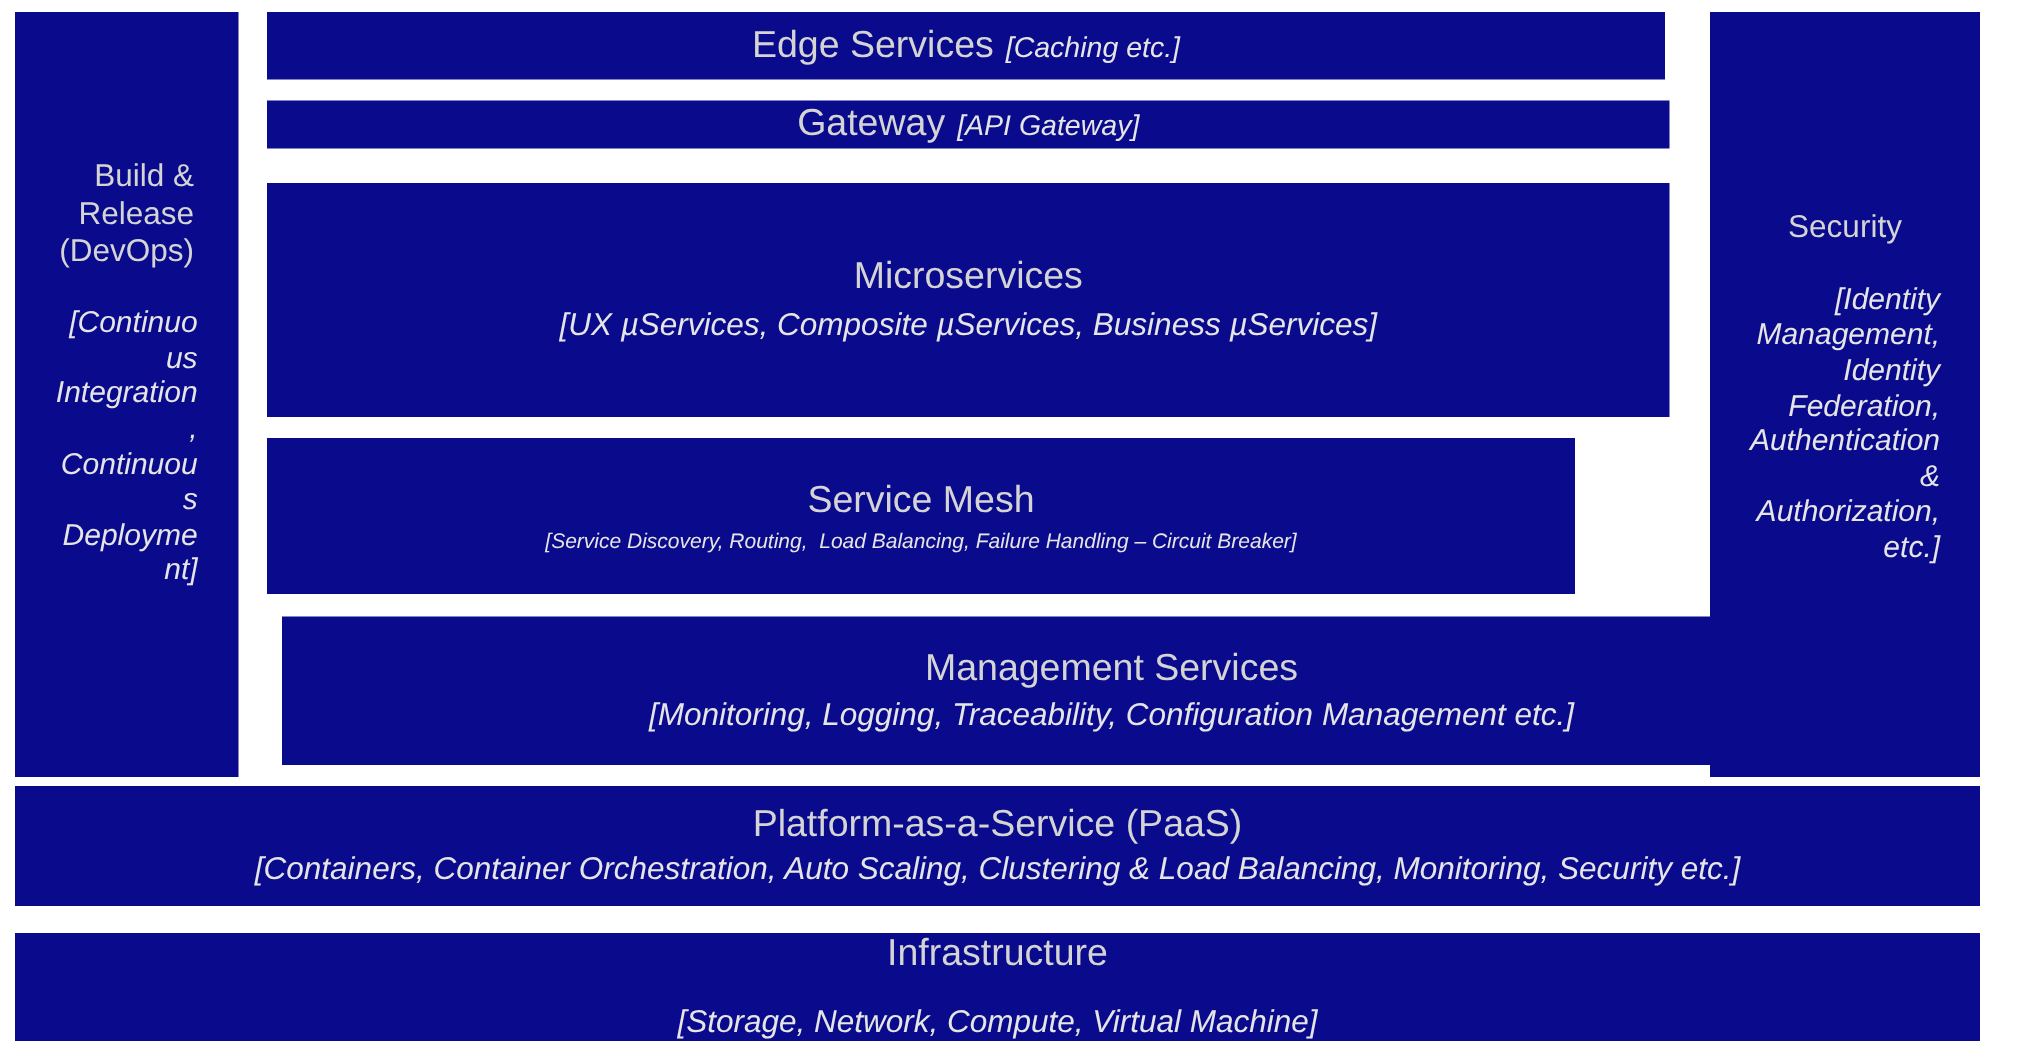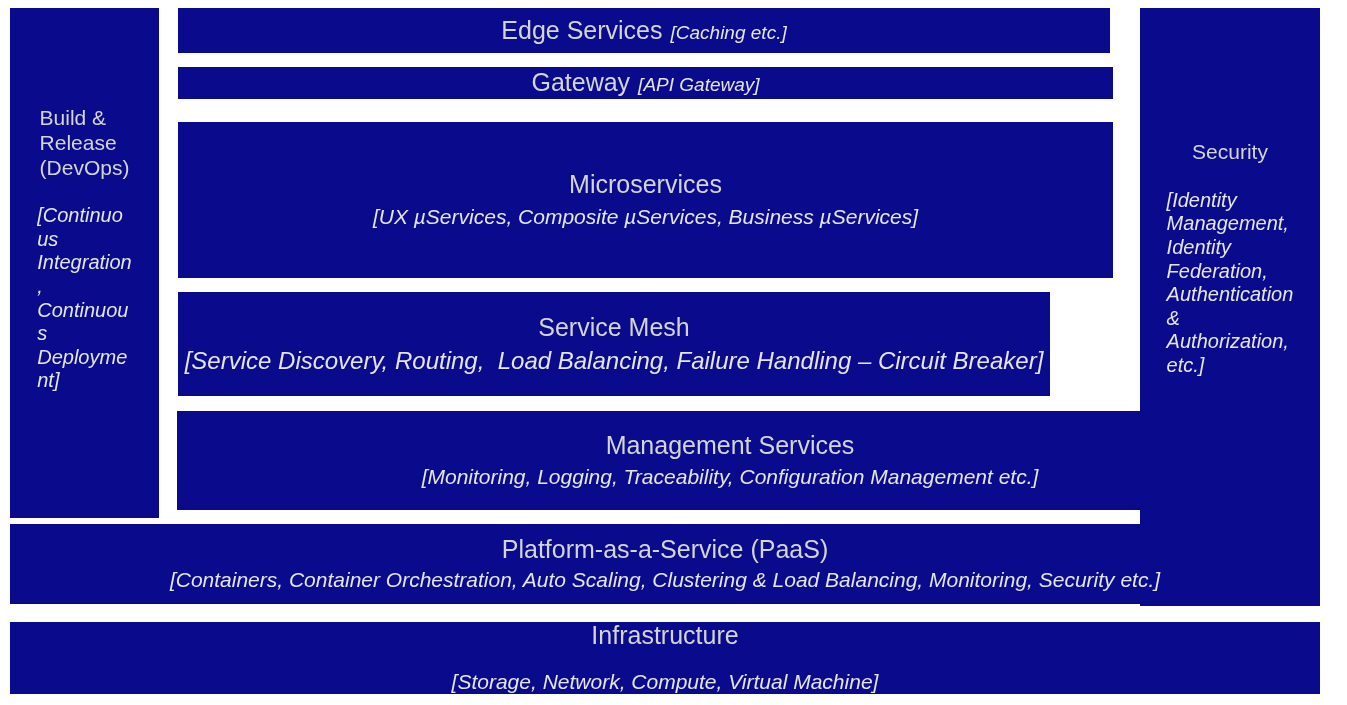--- a/index.html
+++ b/index.html
@@ -23,21 +23,21 @@
   }
 
   .block {
     position: absolute;
     background: #0a0a8c;
     box-sizing: border-box;
     display: flex;
     flex-direction: column;
     align-items: center;
     justify-content: center;
-    text-align: left;
+    text-align: right;
     overflow: hidden;
   }
 
   .title {
     color: #d4d4d4;
     font-weight: 400;
     line-height: 1.18;
     white-space: pre-wrap;
   }
   .subtitle {
@@ -53,21 +53,21 @@
     left: 10px; top: 8px;
     width: 149px; height: 510px;
     justify-content: flex-start;
     padding-top: 98px;
   }
   #panel-devops .title { font-size: 21px; }
   #panel-devops .subtitle { font-size: 20px; margin-top: 24px; }
 
   #panel-security {
     left: 1140px; top: 8px;
-    width: 180px; height: 598px;
+    width: 180px; height: 510px;
     justify-content: flex-start;
     padding-top: 132px;
   }
   #panel-security .title { font-size: 21px; }
   #panel-security .subtitle { font-size: 20px; margin-top: 24px; }
 
   
   #block-edge {
     left: 178px; top: 8px;
     width: 932px; height: 45px;
@@ -89,24 +89,24 @@
     width: 935px; height: 156px;
   }
   #block-microservices .title { font-size: 25px; }
   #block-microservices .subtitle { font-size: 21px; margin-top: 5px; }
 
   #block-servicemesh {
     left: 178px; top: 292px;
     width: 872px; height: 104px;
   }
   #block-servicemesh .title { font-size: 25px; }
-  #block-servicemesh .subtitle { font-size: 24px; margin-top: 4px; }
+  #block-servicemesh .subtitle { font-size: 14px; margin-top: 4px; }
 
   #block-management {
-    left: 177px; top: 411px;
+    left: 188px; top: 411px;
     width: 1106px; height: 99px;
   }
   #block-management .title { font-size: 25px; }
   #block-management .subtitle { font-size: 21px; margin-top: 4px; }
 
   
   #block-paas {
     left: 10px; top: 524px;
     width: 1310px; height: 80px;
   }

